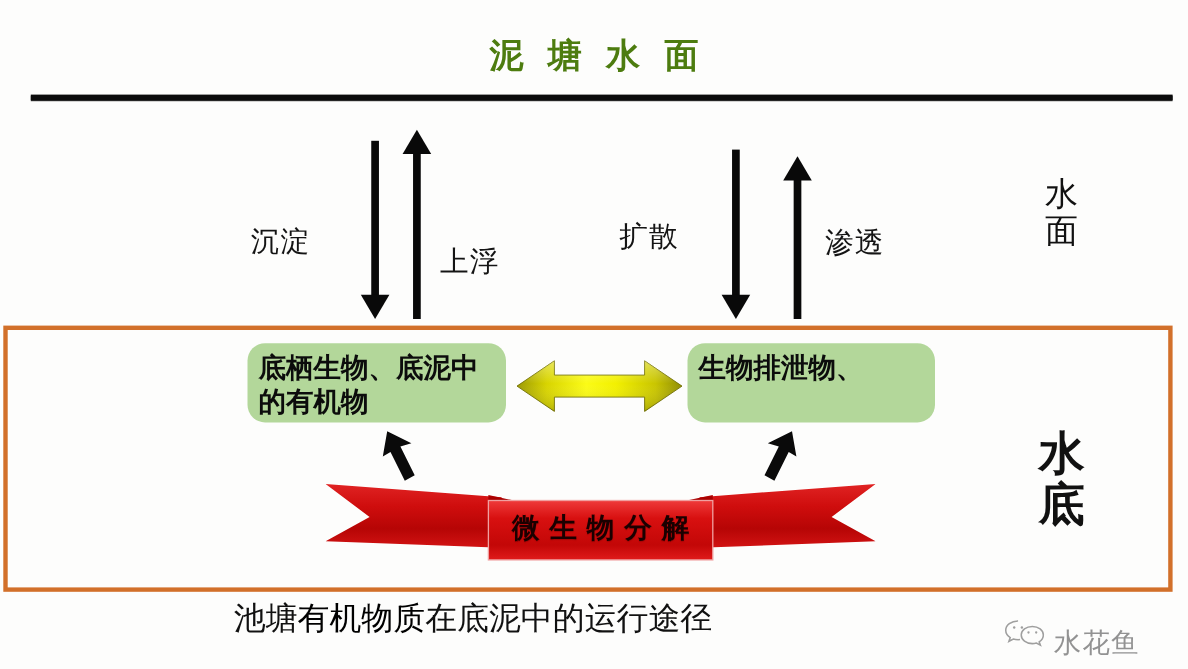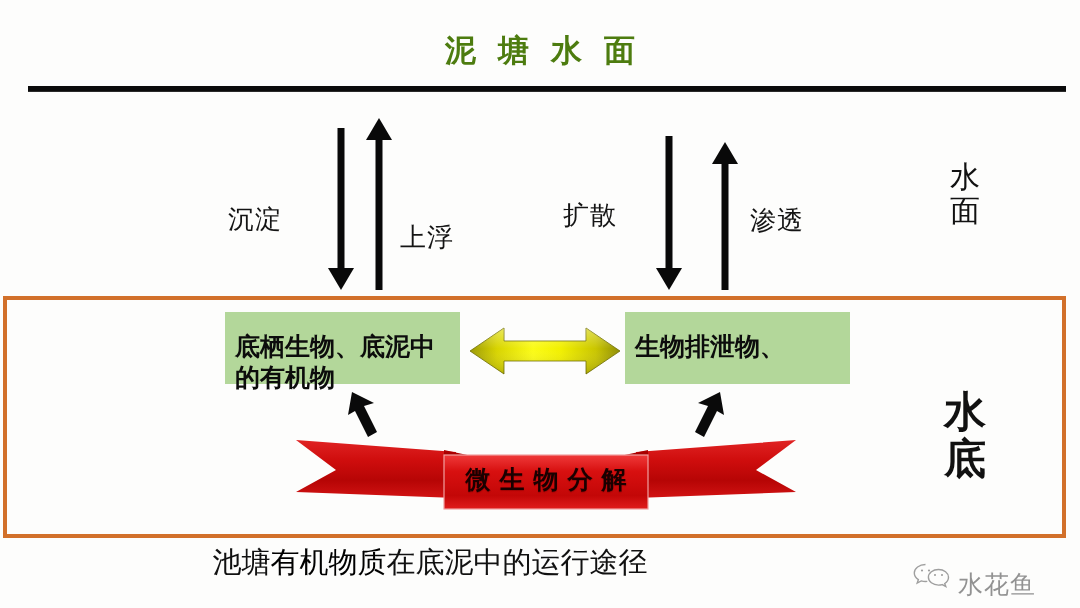--- a/index.html
+++ b/index.html
@@ -70,23 +70,24 @@
   }
 
   
   .greenbox{
     position:absolute;
     background:#b3d79a;
     color:#0c0c0c;
     font-family:"DejaVu Sans","Liberation Sans",sans-serif;
     font-size:25px;font-weight:bold;
     line-height:1.22;
-    padding:20px 10px;
+    padding:8px 10px;
     box-sizing:border-box;
     text-align:left;
+    border-radius:16px;
   }
   .greenbox.left{left:225px;top:312px;width:235px;height:72px;}
   .greenbox.right{left:625px;top:312px;width:225px;height:72px;}
 
   
   .dblarrow{
     position:absolute;left:470px;top:325px;width:150px;height:52px;
   }
   .dblarrow svg{display:block;}
 

